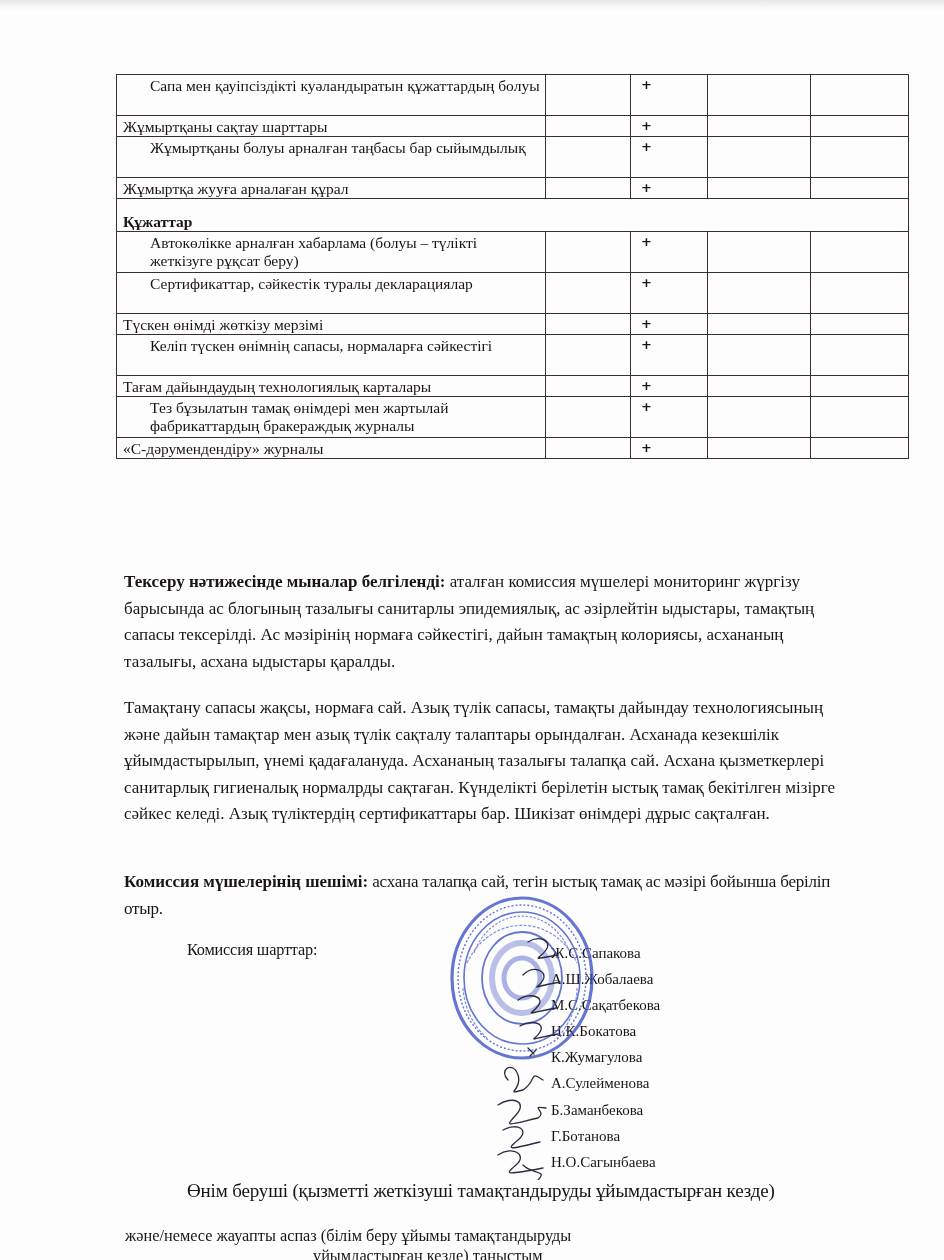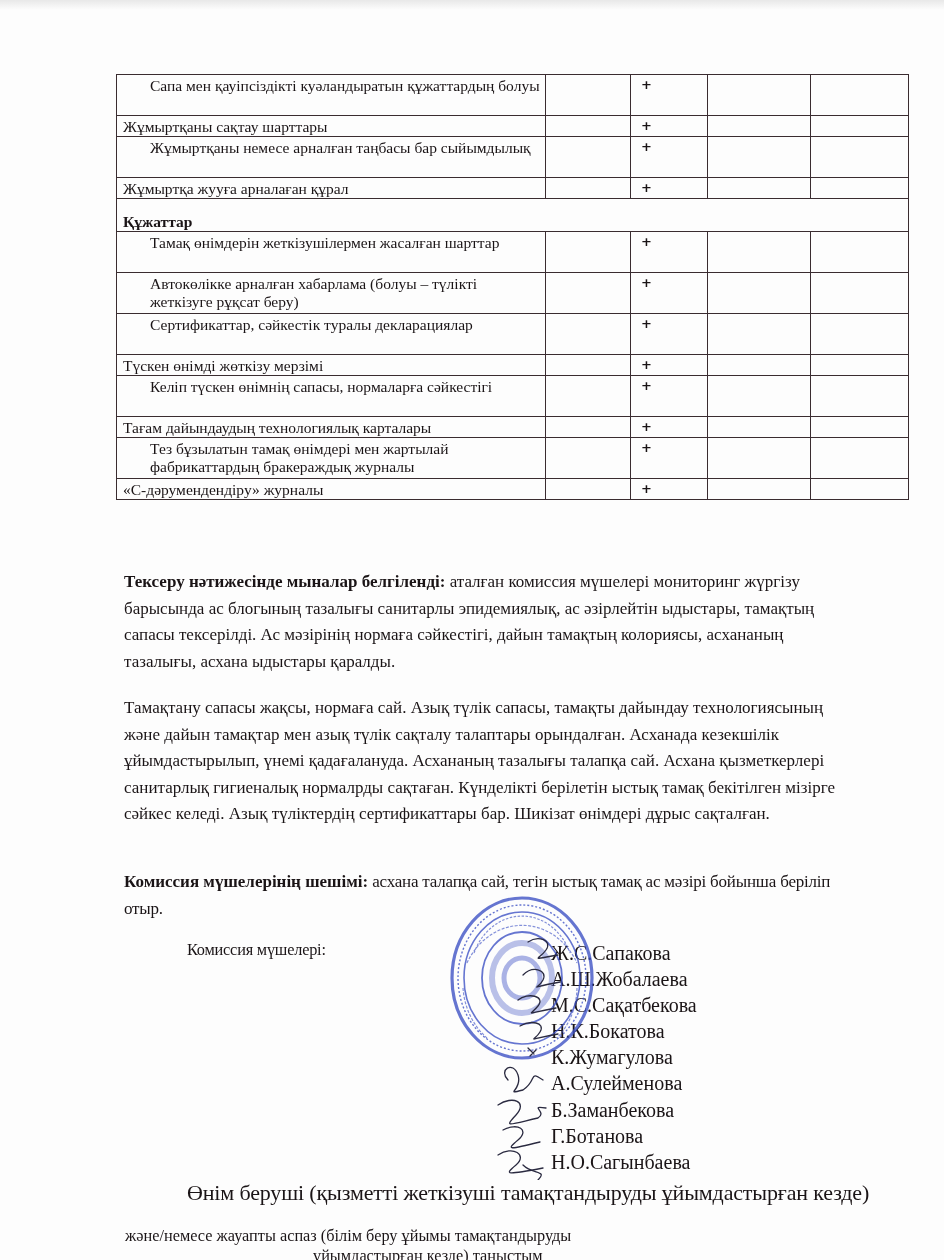--- a/index.html
+++ b/index.html
@@ -81,21 +81,21 @@
       font-size: 16.3px;
       letter-spacing: -0.2px;
     }
     .members-list {
       position: absolute;
       left: 551px;
       top: 940px;
       margin: 0;
       padding: 0;
       list-style: none;
-      font-size: 20px;
+      font-size: 15px;
       line-height: 26.1px;
     }
     .members-list li { margin: 0; padding: 0; white-space: nowrap; }
     
     .stamp {
       position: absolute;
       left: 447px;
       top: 893px;
       width: 150px;
       height: 170px;
@@ -108,21 +108,21 @@
       top: 930px;
       width: 120px;
       height: 250px;
       pointer-events: none;
     }
     
     .footer-line1 {
       position: absolute;
       left: 187px;
       top: 1180px;
-      font-size: 22px;
+      font-size: 19px;
       letter-spacing: -0.15px;
       white-space: nowrap;
     }
     .footer-line2 {
       position: absolute;
       left: 125px;
       top: 1226px;
       font-size: 16.3px;
       white-space: nowrap;
       text-align: center;
@@ -157,44 +157,37 @@
         <td class="mark"></td>
       </tr>
       <tr>
         <td>Жұмыртқаны сақтау шарттары</td>
         <td class="mark"></td>
         <td class="mark">+</td>
         <td class="mark"></td>
         <td class="mark"></td>
       </tr>
       <tr class="row-2line">
-        <td>Жұмыртқаны немесе арналған таңбасы бар сыйымдылық</td>
+        <td>Жұмыртқаны болуы арналған таңбасы бар сыйымдылық</td>
         <td class="mark"></td>
         <td class="mark">+</td>
         <td class="mark"></td>
         <td class="mark"></td>
       </tr>
       <tr>
         <td>Жұмыртқа жууға арналаған құрал</td>
         <td class="mark"></td>
         <td class="mark">+</td>
         <td class="mark"></td>
         <td class="mark"></td>
       </tr>
       <tr class="section">
         <td colspan="5">Құжаттар</td>
       </tr>
       <tr class="row-2line">
-        <td>Тамақ өнімдерін жеткізушілермен жасалған шарттар</td>
-        <td class="mark"></td>
-        <td class="mark">+</td>
-        <td class="mark"></td>
-        <td class="mark"></td>
-      </tr>
-      <tr class="row-2line">
         <td>Автокөлікке арналған хабарлама (болуы – түлікті жеткізуге рұқсат беру)</td>
         <td class="mark"></td>
         <td class="mark">+</td>
         <td class="mark"></td>
         <td class="mark"></td>
       </tr>
       <tr class="row-2line">
         <td>Сертификаттар, сәйкестік туралы декларациялар</td>
         <td class="mark"></td>
         <td class="mark">+</td>
@@ -238,21 +231,21 @@
       </tr>
     </tbody>
 </table>
 
 <p class="para" id="p-findings"><b>Тексеру нәтижесінде мыналар белгіленді:</b><span> аталған комиссия мүшелері мониторинг жүргізу барысында ас блогының тазалығы санитарлы эпидемиялық, ас әзірлейтін ыдыстары, тамақтың сапасы тексерілді. Ас мәзірінің нормаға сәйкестігі, дайын тамақтың колориясы, асхананың тазалығы, асхана ыдыстары қаралды.</span></p>
 
 <p class="para" id="p-quality"><span>Тамақтану сапасы жақсы, нормаға сай. Азық түлік сапасы, тамақты дайындау технологиясының және дайын тамақтар мен азық түлік сақталу талаптары орындалған. Асханада кезекшілік ұйымдастырылып, үнемі қадағалануда. Асхананың тазалығы талапқа сай. Асхана қызметкерлері санитарлық  гигиеналық нормалрды сақтаған. Күнделікті берілетін ыстық тамақ бекітілген мізірге сәйкес келеді. Азық түліктердің сертификаттары бар. Шикізат өнімдері дұрыс сақталған.</span></p>
 
 <p class="para" id="p-decision"><b>Комиссия мүшелерінің шешімі:</b><span class="decision-text">   асхана талапқа сай, тегін ыстық тамақ ас мәзірі бойынша беріліп отыр.</span></p>
 
-<div class="members-label">Комиссия мүшелері:</div>
+<div class="members-label">Комиссия шарттар:</div>
 
 <ul class="members-list" id="members-list">
     <li>Ж.С.Сапакова</li>
     <li>А.Ш.Жобалаева</li>
     <li>М.С.Сақатбекова</li>
     <li>Н.К.Бокатова</li>
     <li>К.Жумагулова</li>
     <li>А.Сулейменова</li>
     <li>Б.Заманбекова</li>
     <li>Г.Ботанова</li>

